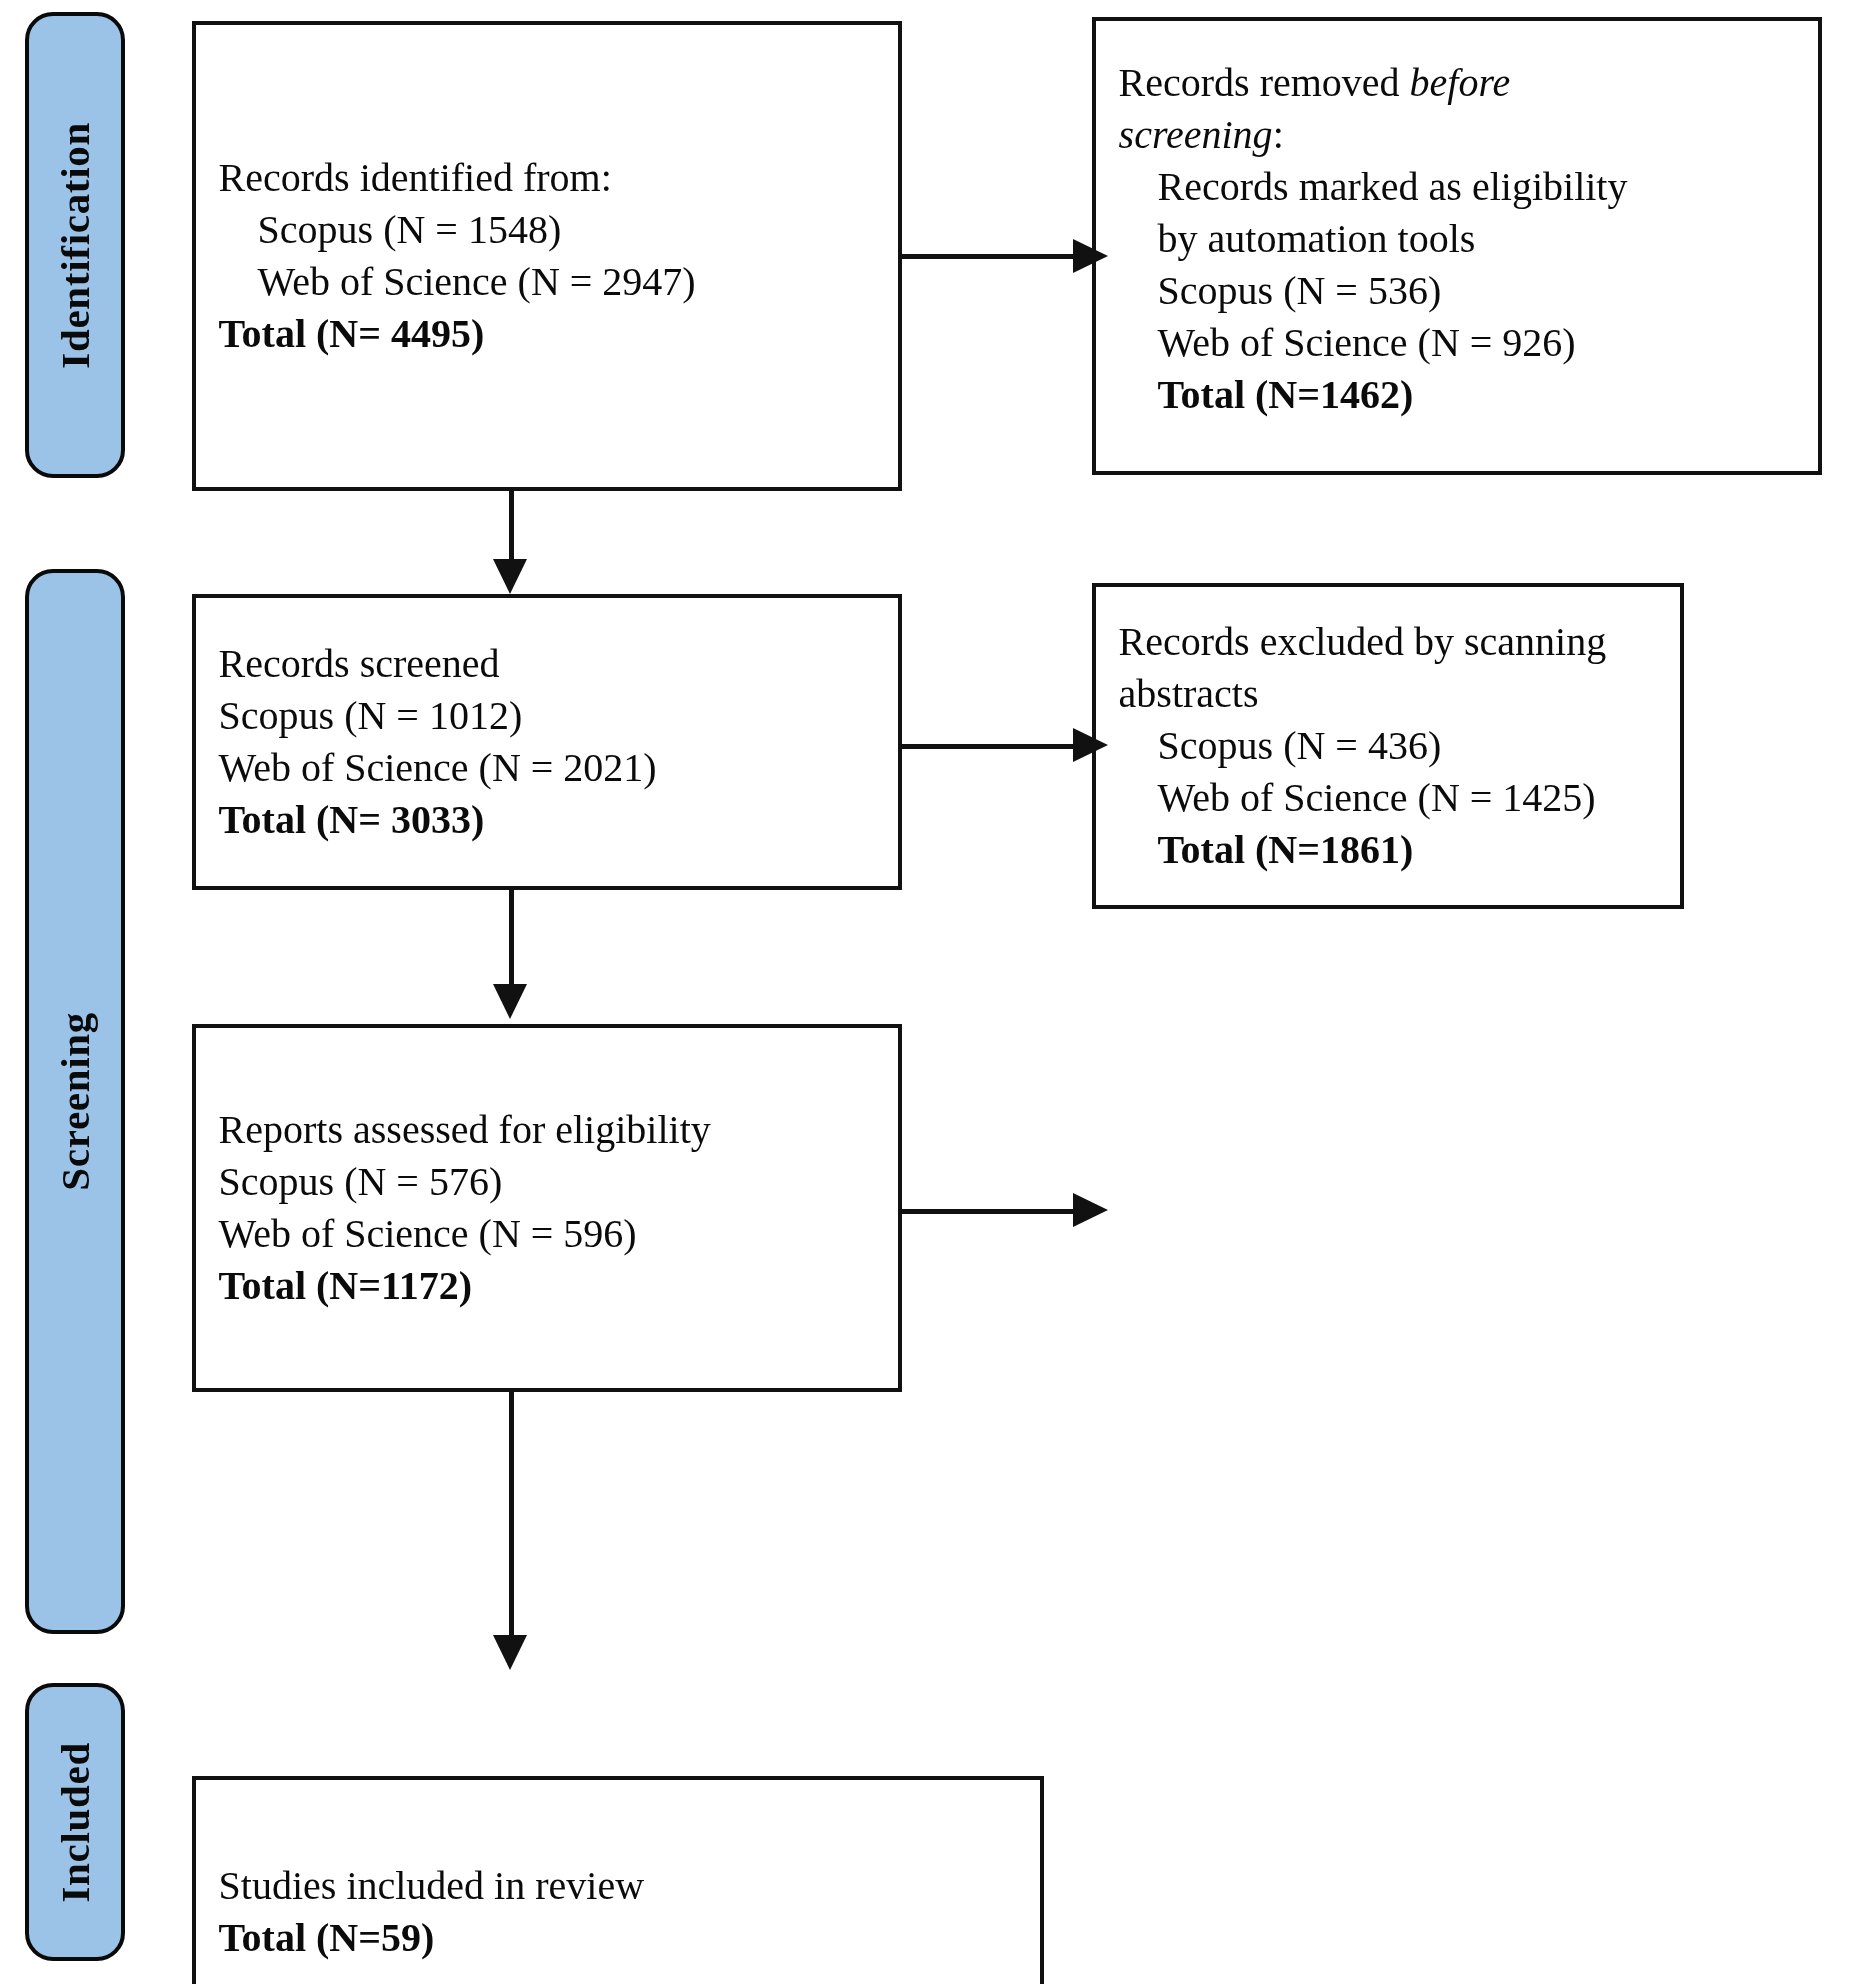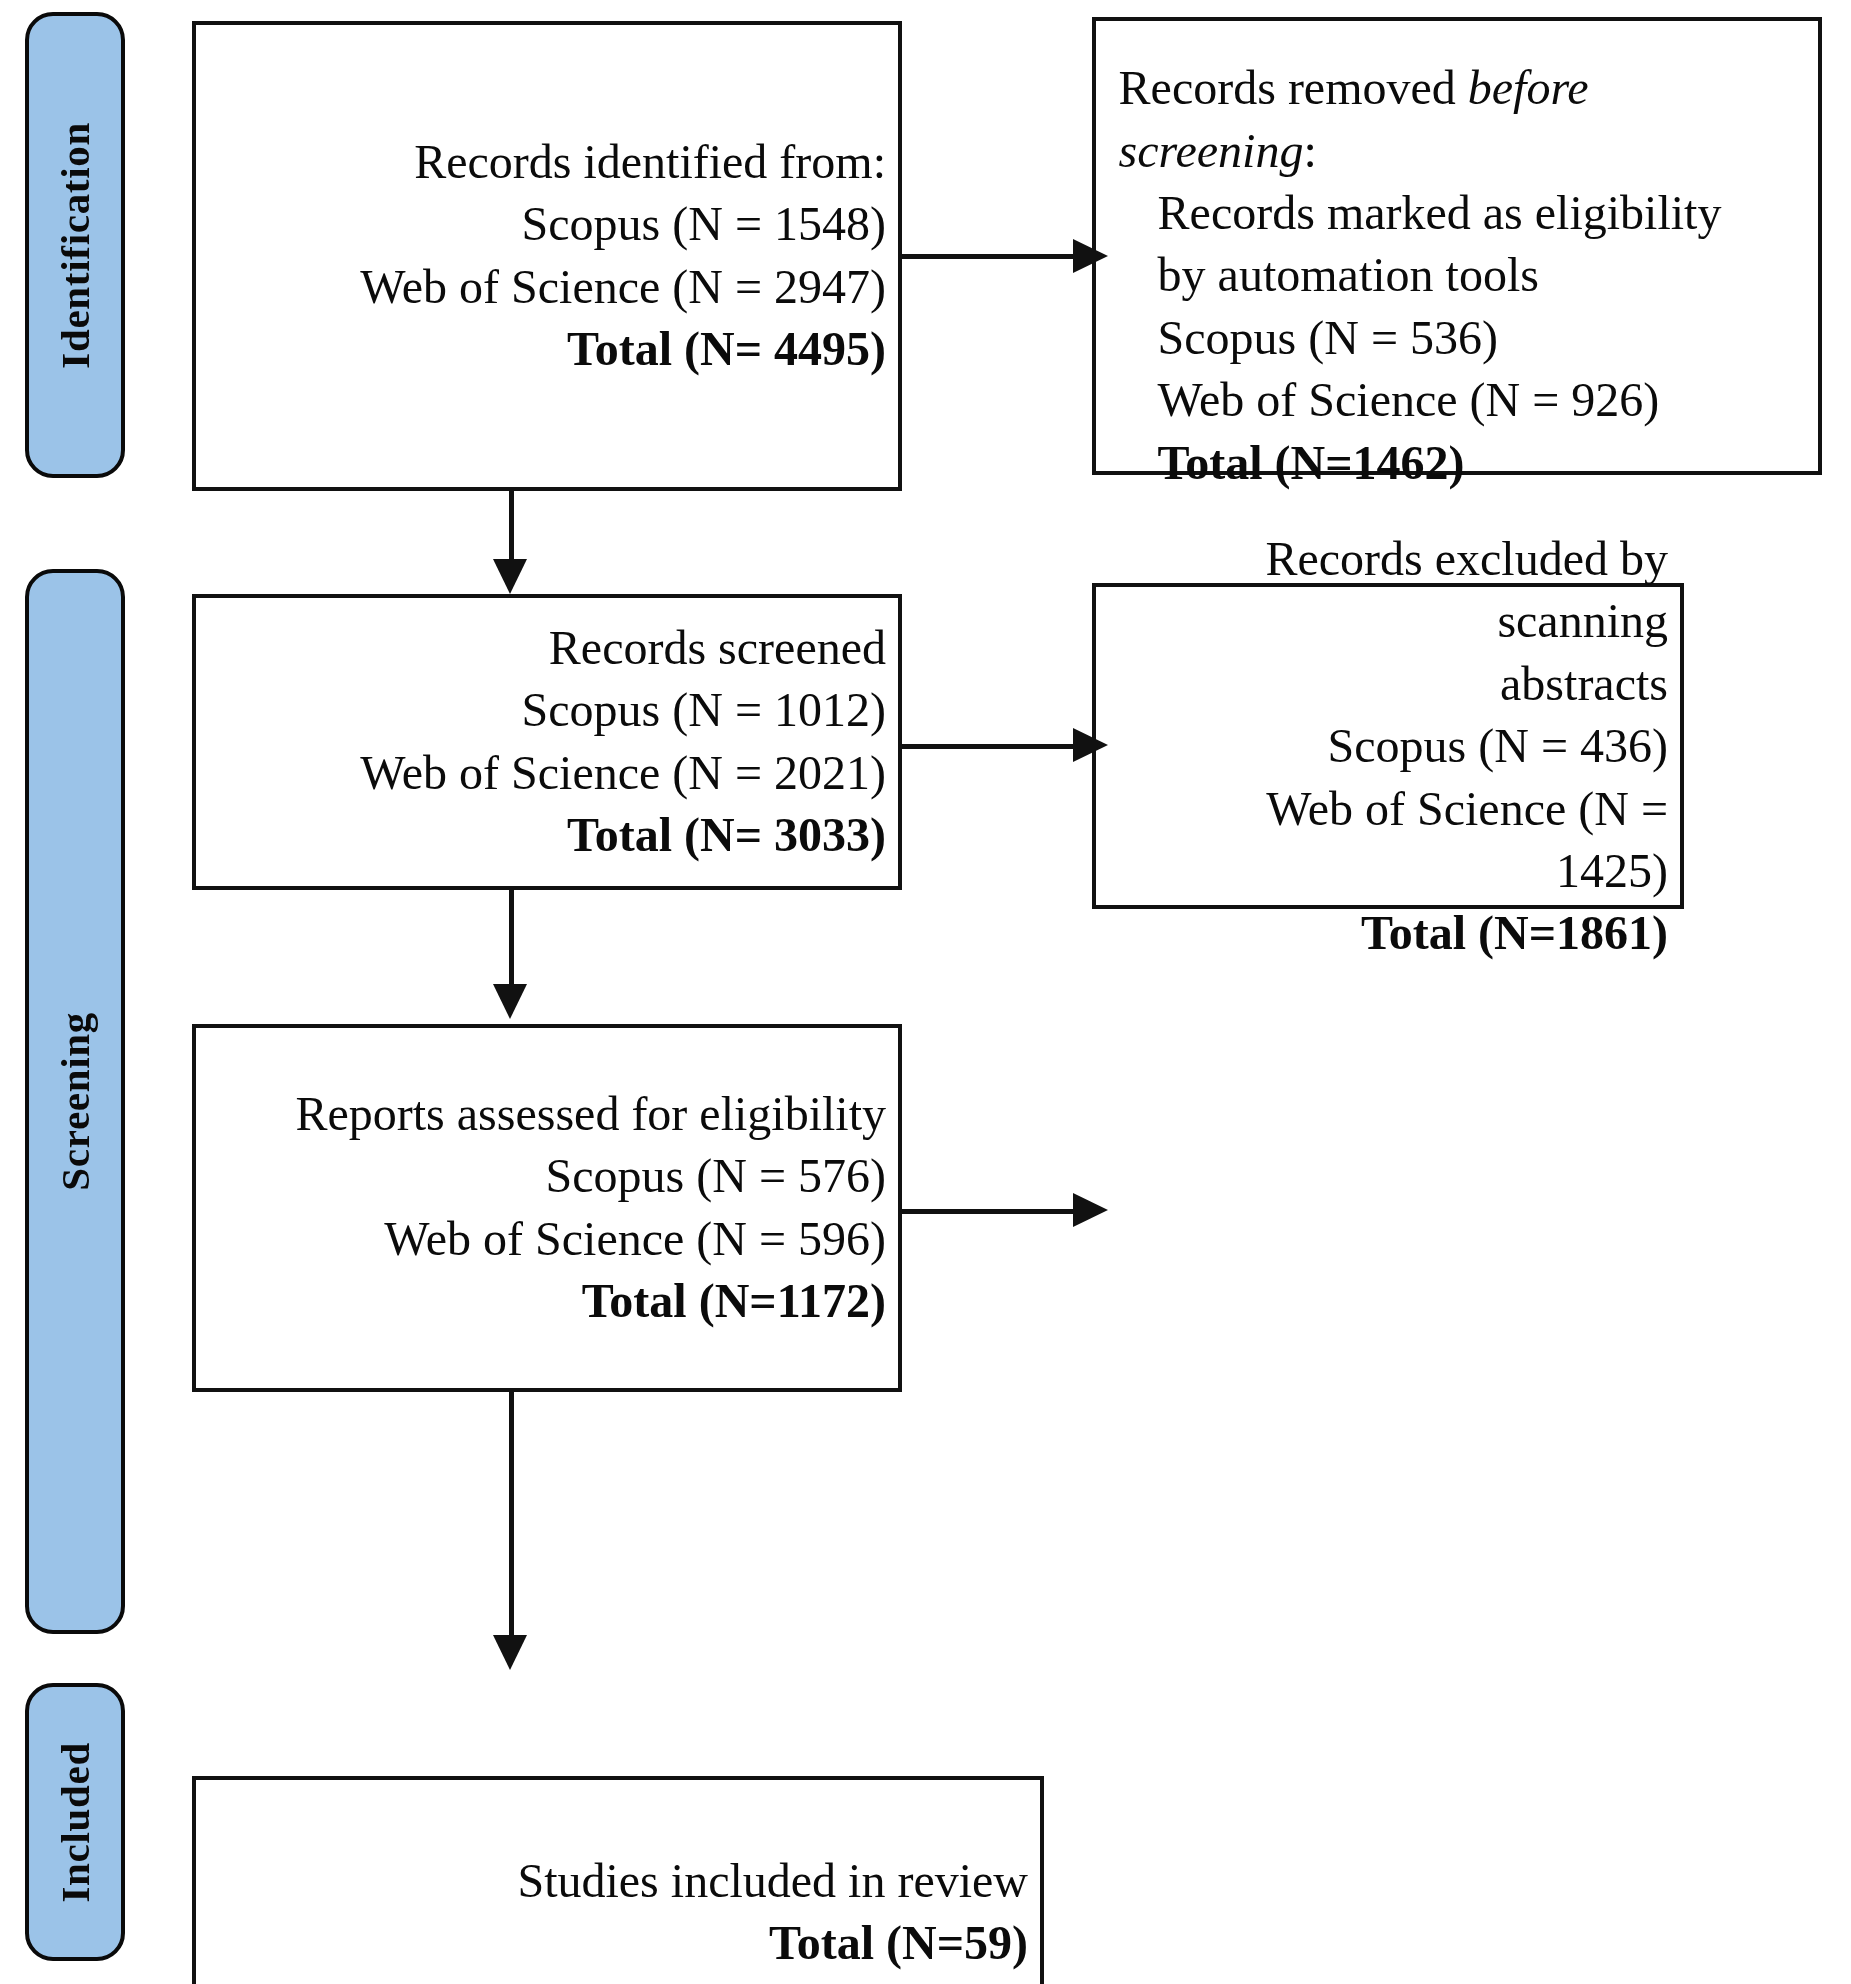--- a/index.html
+++ b/index.html
@@ -46,35 +46,34 @@
     position: absolute;
     background: #ffffff;
     border: 4px solid #111111;
     box-sizing: border-box;
     padding: 0;
   }
   .box-text {
     position: absolute;
     left: 22.6px;
     right: 12px;
-    font-size: 48px;
+    font-size: 40px;
     line-height: 1.30;
     color: #0b0b0b;
   }
   .box-text .ln { display: block; white-space: pre-wrap; }
   .ln.b { font-weight: bold; }
   .ln.ind1 { padding-left: 39px; }
   .ln.ind2 { padding-left: 64px; }
   .ln.spacer { height: 41px; }
 
   
   .vcenter {
     top: 50%;
     transform: translateY(-50%);
-    text-align: right;
   }
 
   
   .conn {
     position: absolute;
     background: #111111;
   }
   .conn-v { width: 4.7px; }
   .conn-h { height: 4.7px; }
 

